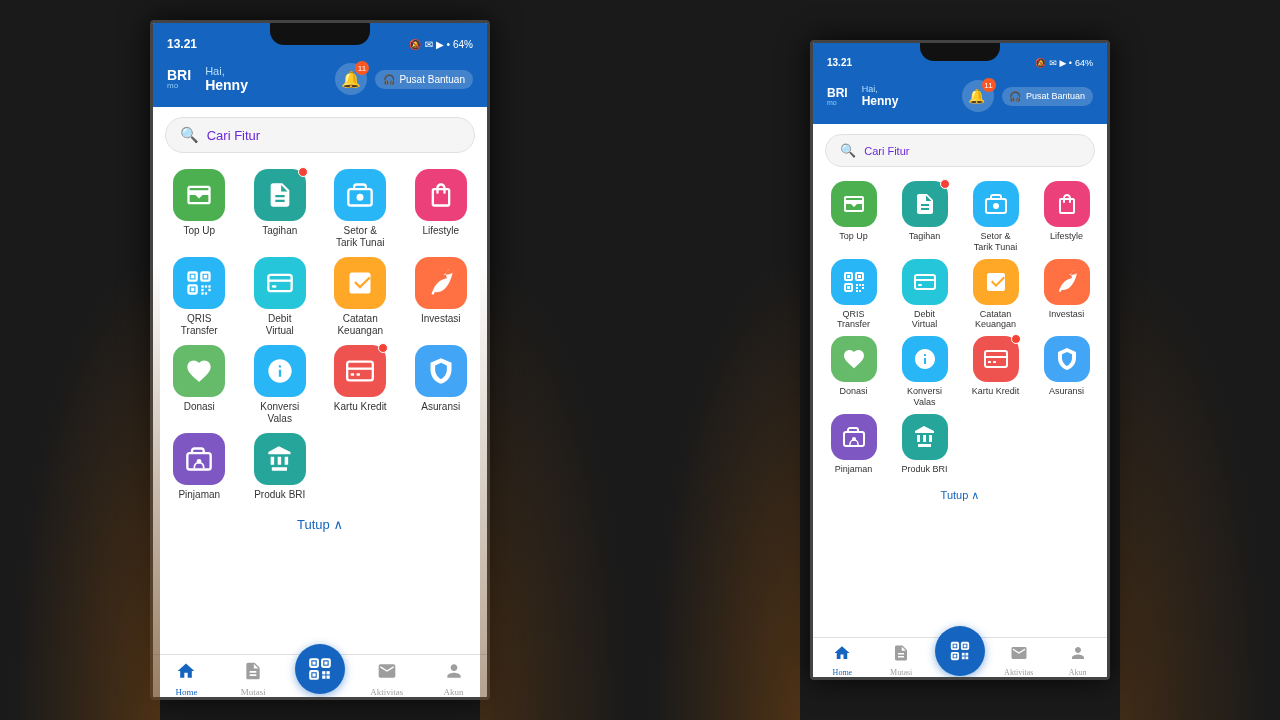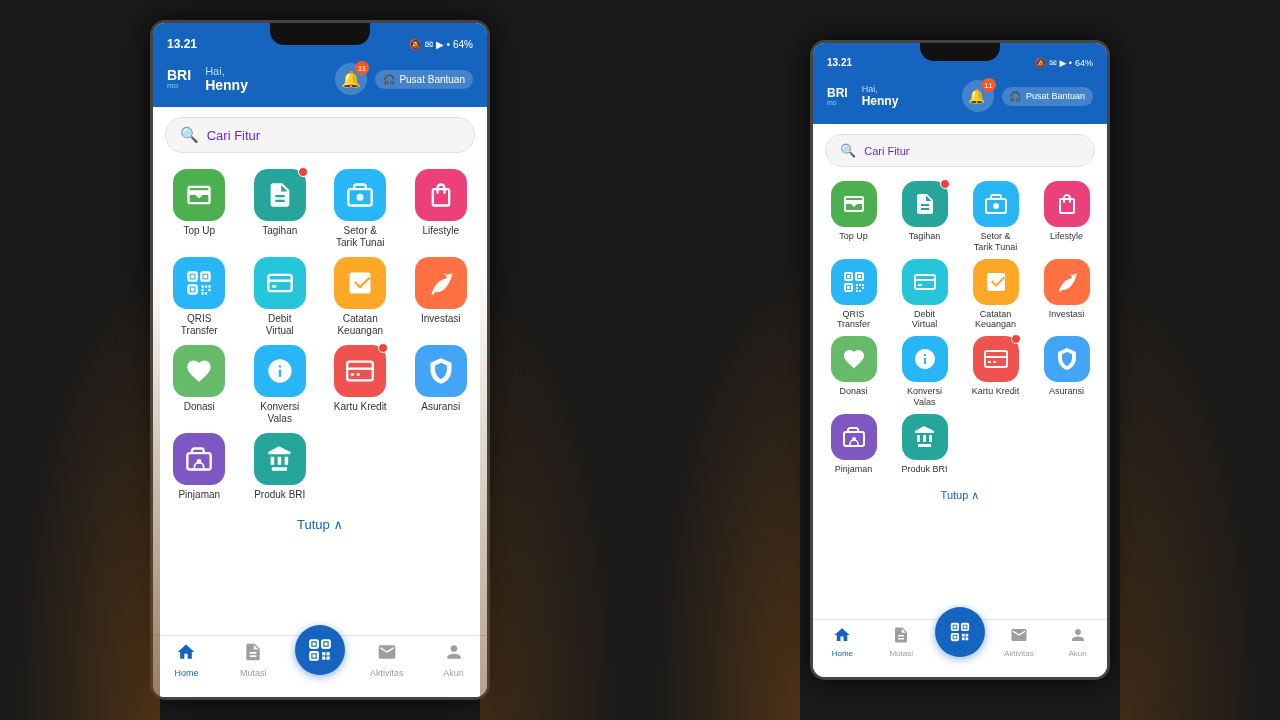--- a/index.html
+++ b/index.html
@@ -22,21 +22,21 @@
       display: flex;
       justify-content: center;
       align-items: center;
     }
 
     .phone {
       position: relative;
       width: 340px;
       height: 680px;
       background: #fff;
-      border-radius: 15px;
+      border-radius: 4px;
       overflow: hidden;
       border: 3px solid #444;
       box-shadow: 0 0 30px rgba(0,0,0,0.8);
     }
 
     .phone.small {
       width: 300px;
       height: 640px;
     }
 
@@ -245,22 +245,23 @@
       cursor: pointer;
     }
 
     
     .bottom-nav {
       background: white;
       border-top: 1px solid #e0e0e0;
       display: flex;
       justify-content: space-around;
       align-items: center;
-      padding: 6px 0 19px;
+      padding: 6px 0 0;
       position: relative;
+      font-family: Liberation Serif, serif;
     }
 
     .nav-item {
       display: flex;
       flex-direction: column;
       align-items: center;
       gap: 2px;
       cursor: pointer;
       flex: 1;
     }

